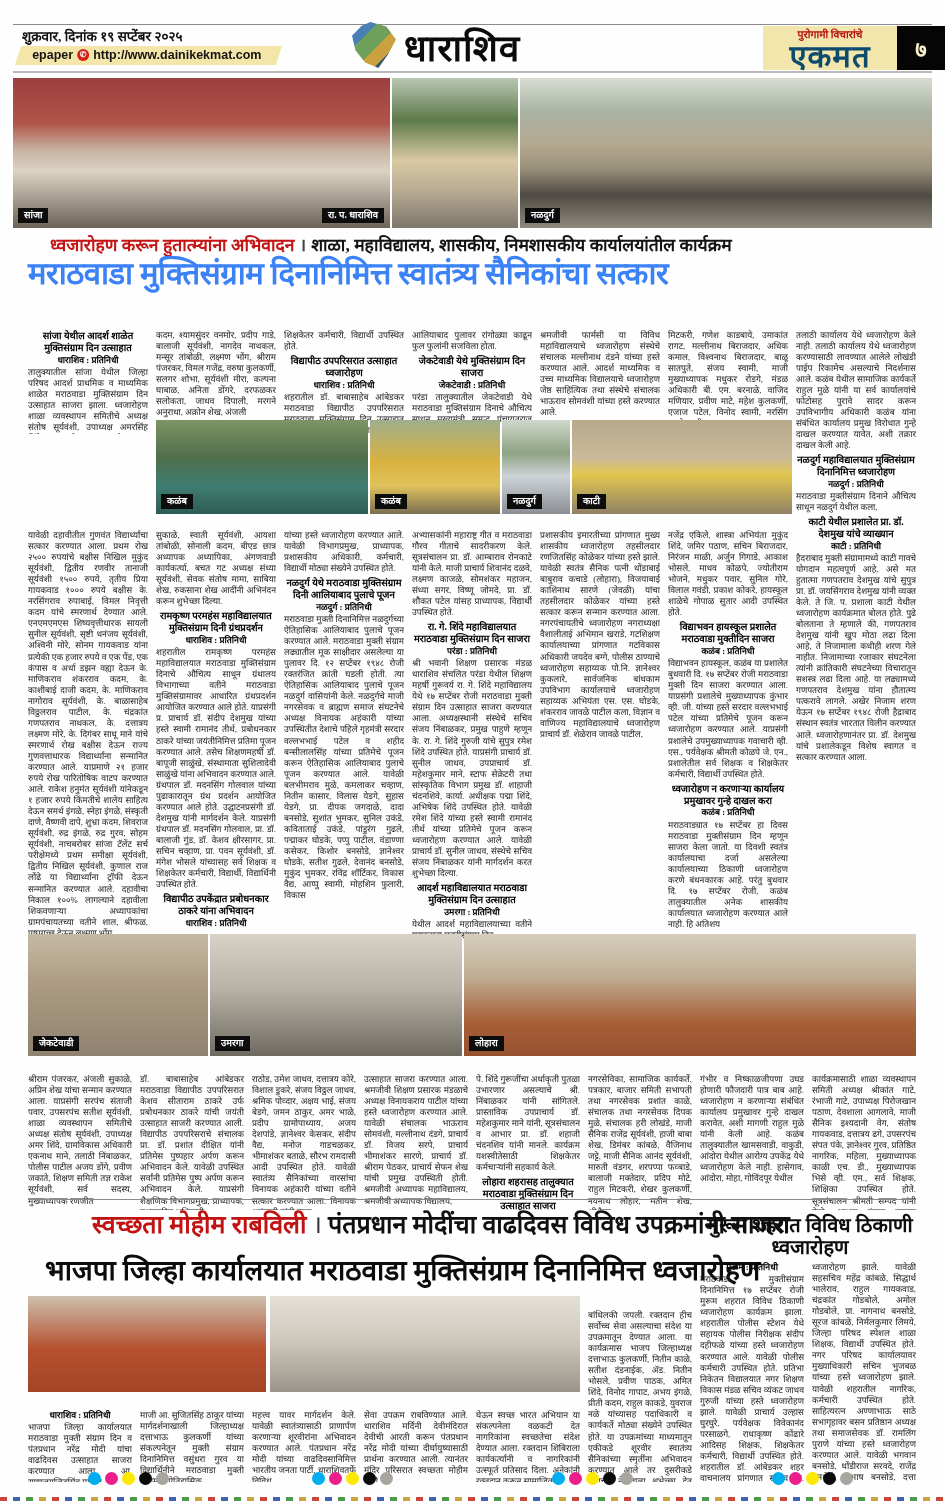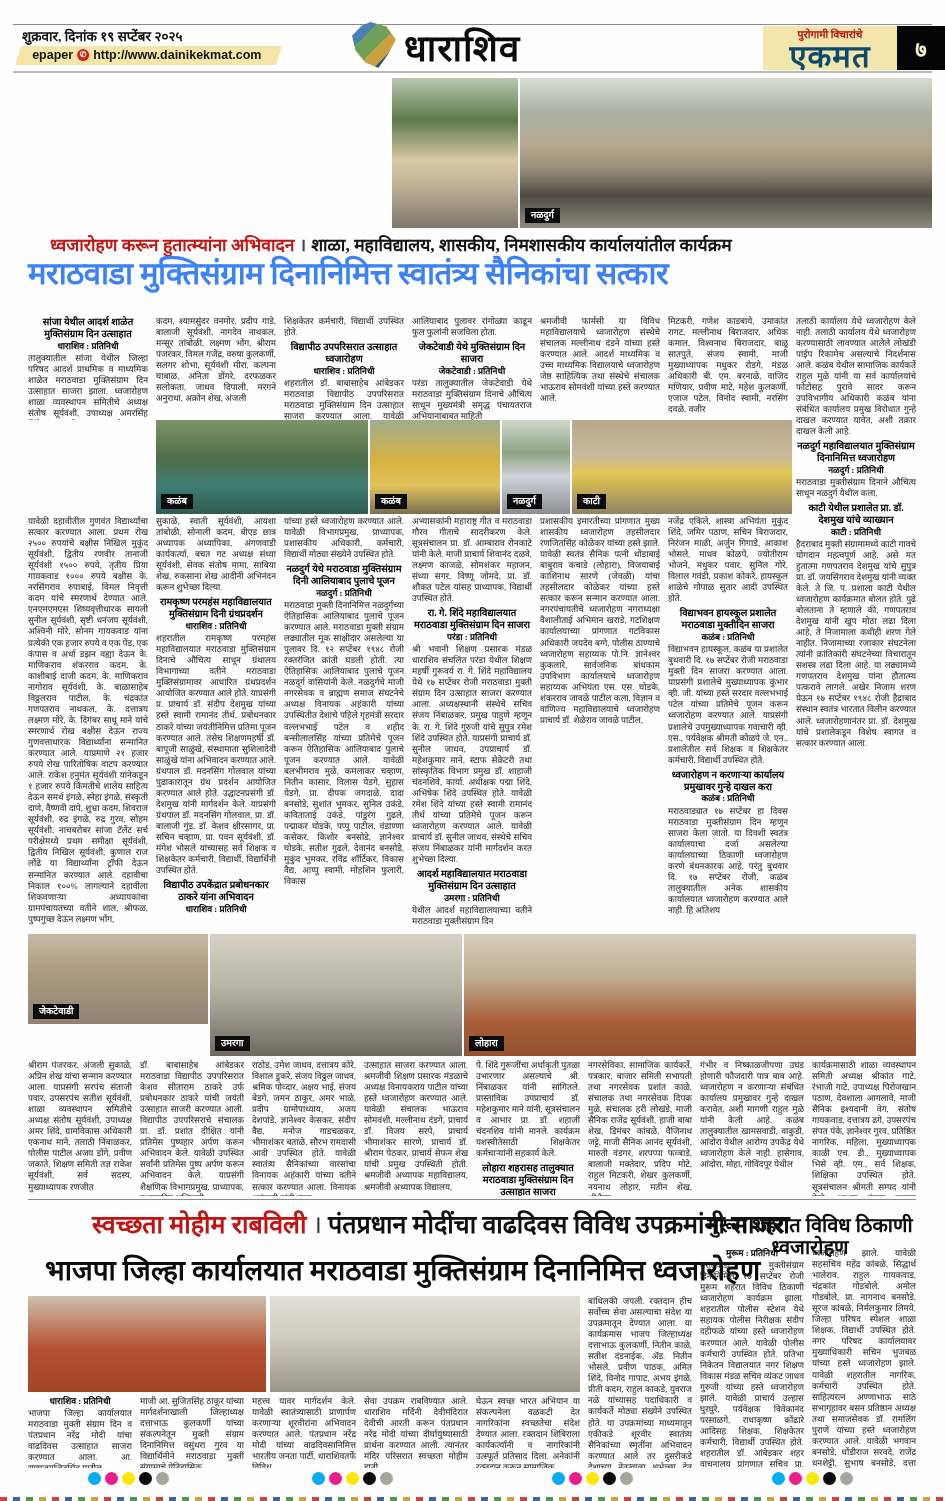--- a/index.html
+++ b/index.html
@@ -44,21 +44,21 @@
   
   .kicker { font-size: 17.5px; font-weight: bold; white-space: nowrap; }
   .kicker .red { color: #c41414; }
   .kicker .sep { color: #444; padding: 0 5px; }
   .kicker .blk { color: #141414; }
   .headline-main { font-size: 31px; font-weight: 900; color: #3b82f6; text-align: left;
     letter-spacing: -0.5px; line-height: 1.05; }
 
   
   .col { position: absolute; overflow: hidden; font-size: 8.7px; line-height: 1.27;
-    text-align: justify; color: #232323; }
+    text-align: justify; color: #232323; margin-top: 14px; }
   .col .sub { font-weight: bold; text-align: center; font-size: 9.7px; line-height: 1.22;
     margin: 3px 0 1px; color: #000; }
   .col .dl { font-weight: bold; text-align: center; font-size: 8.8px; margin: 0 0 1px; color: #000; }
   .col p.bt { margin: 0; font-family: Liberation Serif, serif; }
 
   
   .banner2 { font-size: 25px; font-weight: 900; white-space: nowrap; }
   .banner2 .red { color: #c21313; }
   .banner2 .sep { color: #333; padding: 0 6px; font-weight: 400; }
   .banner2 .blk { color: #101010; }
@@ -96,20 +96,24 @@
 
   <div class="abs logo-map" style="left:352px;top:22px"></div>
   <div class="abs masthead-title" style="left:404px;top:21px">धाराशिव</div>
 
   <div class="abs brand-box" style="left:763px;top:26px;width:134px;height:44px">
     <div class="brand-tag">पुरोगामी विचारांचे</div>
     <div class="brand-name">एकमत</div>
   </div>
   <div class="abs pageno-box" style="left:897px;top:26px;width:48px;height:44px">७</div>
 
+  <div class="photo" style="left:13px;top:78px;width:377px;height:150px;background:linear-gradient(180deg,#9c4040 0%,#b05548 30%,#c7b2a2 48%,#ddd3c4 62%,#6d6257 100%)">
+    <span class="cap">सांजा</span>
+    <span class="cap cap-right">रा. प. धाराशिव</span>
+  </div>
   <div class="photo" style="left:392px;top:78px;width:126px;height:150px;background:linear-gradient(180deg,#b9c7b2 0%,#5d7a4a 28%,#d9c9a4 55%,#b8ab93 75%,#7d766a 100%)"></div>
   <div class="photo" style="left:520px;top:78px;width:412px;height:150px;background:linear-gradient(180deg,#d7ddd3 0%,#aab3a4 22%,#b3a88e 45%,#9a917c 60%,#4f4b44 78%,#8f897d 100%)">
     <span class="cap">नळदुर्ग</span>
   </div>
 
   <div class="abs kicker" style="left:50px;top:232px">
     <span class="red">ध्वजारोहण करून हुतात्म्यांना अभिवादन</span><span class="sep">।</span><span class="blk">शाळा, महाविद्यालय, शासकीय, निमशासकीय कार्यालयांतील कार्यक्रम</span>
   </div>
   <div class="abs headline-main" style="left:28px;top:258px;width:889px">मराठवाडा मुक्तिसंग्राम दिनानिमित्त स्वातंत्र्य सैनिकांचा सत्कार</div>
 
@@ -196,21 +200,21 @@
   <div class="col" style="left:668px;top:516px;width:120px;height:418px">
     <p class="bt">नजेंद्र एकिले, शास्त्रा अभियंता मुकुंद शिंदे, जमिर पठाण, सचिन बिराजदार, निरंजन माळी, अर्जुन गिगाडे, आकाश भोसले, माधव कोळपे, ज्योतीराम भोजने, मधुकर पवार, सुनिल गोरे, विलाल गवंडी, प्रकाश कोकरे, हायस्कूल शाळेचे गोपाळ सुतार आदी उपस्थित होते.</p>
     <h4 class="sub">विद्याभवन हायस्कूल प्रशालेत मराठवाडा मुक्तीदिन साजरा</h4>
     <p class="dl">कळंब : प्रतिनिधी</p>
     <p class="bt">विद्याभवन हायस्कूल, कळंब या प्रशालेत बुधवारी दि. १७ सप्टेंबर रोजी मराठवाडा मुक्ती दिन साजरा करण्यात आला. याप्रसंगी प्रशालेचे मुख्याध्यापक कुंभार व्ही. जी. यांच्या हस्ते सरदार वल्लभभाई पटेल यांच्या प्रतिमेचे पूजन करून ध्वजारोहण करण्यात आले. याप्रसंगी प्रशालेचे उपमुख्याध्यापक गवाचारी व्ही. एस., पर्यवेक्षक श्रीमती कोळपे जे. एन., प्रशालेतील सर्व शिक्षक व शिक्षकेतर कर्मचारी, विद्यार्थी उपस्थित होते.</p>
     <h4 class="sub">ध्वजारोहण न करणाऱ्या कार्यालय प्रमुखावर गुन्हे दाखल करा</h4>
     <p class="dl">कळंब : प्रतिनिधी</p>
     <p class="bt">मराठवाड्यात १७ सप्टेंबर हा दिवस मराठवाडा मुक्तीसंग्राम दिन म्हणून साजरा केला जातो. या दिवशी स्वतंत्र कार्यालयाचा दर्जा असलेल्या कार्यालयाच्या ठिकाणी ध्वजारोहण करणे बंधनकारक आहे. परंतु बुधवार दि. १७ सप्टेंबर रोजी, कळंब तालुक्यातील अनेक शासकीय कार्यालयात ध्वजारोहण करण्यात आले नाही. हि अतिशय</p>
   </div>
 
-  <div class="photo" style="left:28px;top:934px;width:180px;height:90px;background:linear-gradient(180deg,#c6b9a4 0%,#ad9c82 40%,#8f8270 100%)">
+  <div class="photo" style="left:28px;top:934px;width:180px;height:122px;background:linear-gradient(180deg,#c6b9a4 0%,#ad9c82 40%,#8f8270 100%)">
     <span class="cap">जेकटेवाडी</span>
   </div>
   <div class="photo" style="left:210px;top:934px;width:252px;height:122px;background:linear-gradient(180deg,#d8d2c6 0%,#b8b2a6 45%,#6e6a60 100%)">
     <span class="cap">उमरगा</span>
   </div>
   <div class="photo" style="left:464px;top:934px;width:452px;height:122px;background:linear-gradient(180deg,#d6cdbd 0%,#bfae93 35%,#a85f38 72%,#96512f 100%)">
     <span class="cap">लोहारा</span>
   </div>
 
   <div class="col" style="left:28px;top:1060px;width:104px;height:136px">

